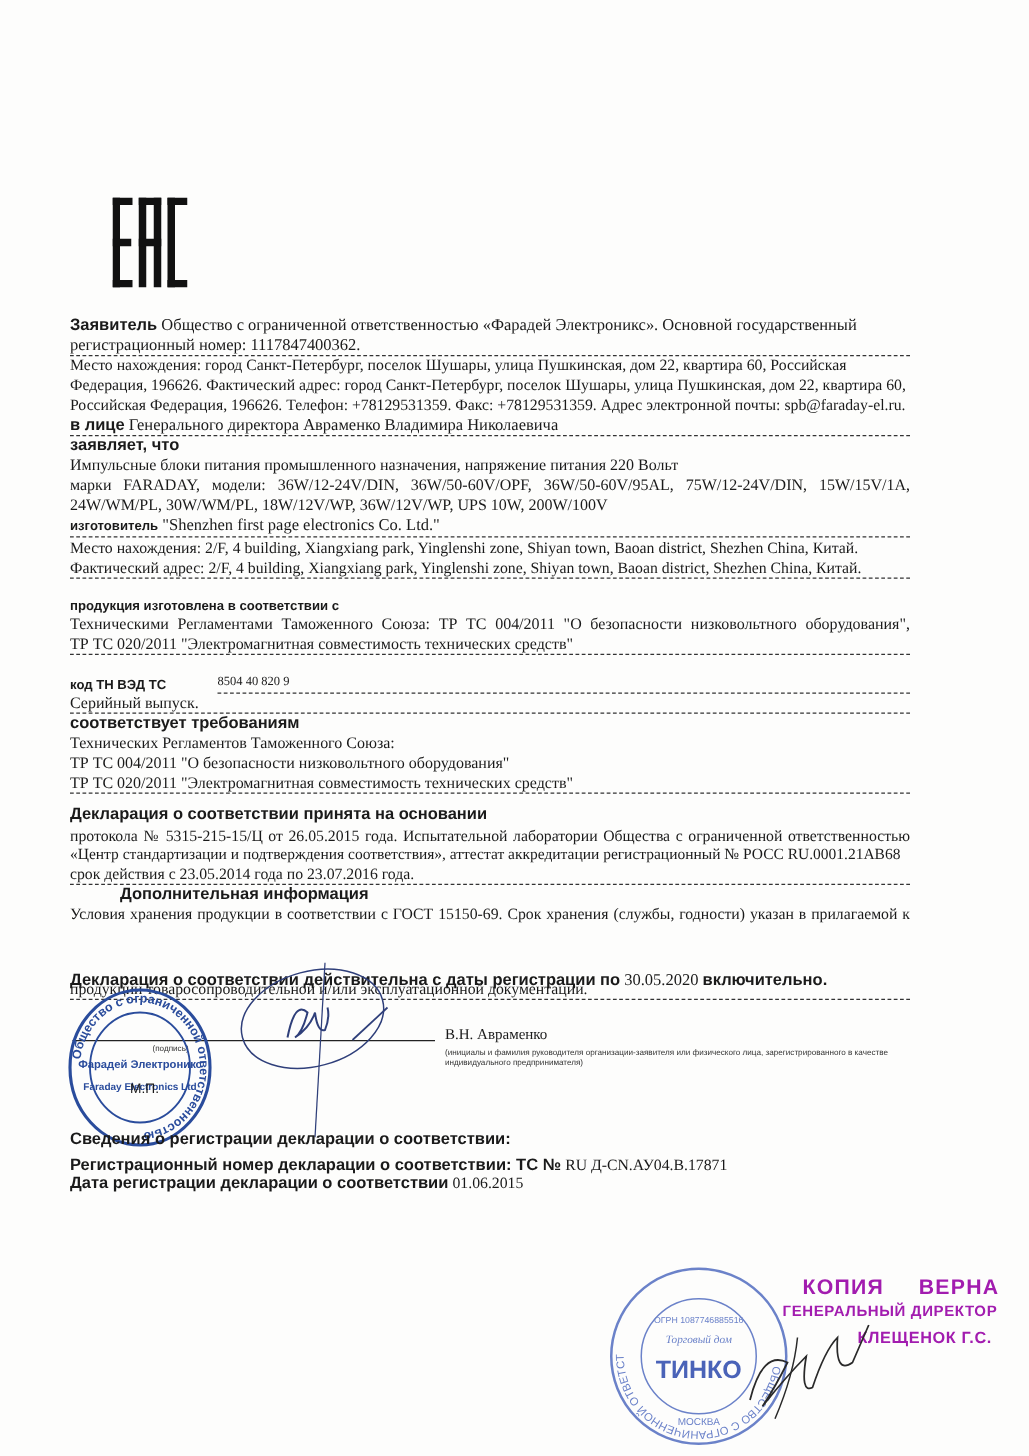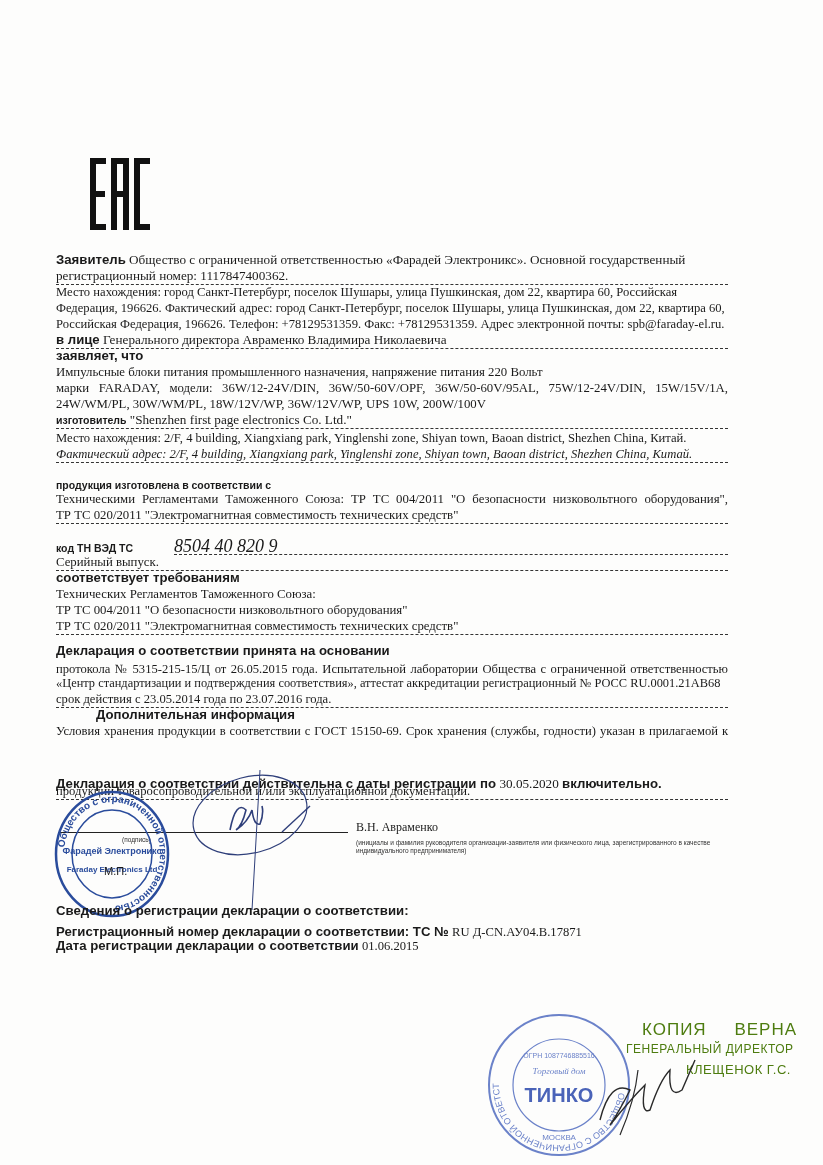--- a/index.html
+++ b/index.html
@@ -20,21 +20,21 @@
     #eac-logo { left: 90px; top: 158px; width: 60px; height: 72px; }
     #title { left: 180px; top: 166px; width: 420px; text-align: center;
       font-size: 19px; font-weight: bold; line-height: 23px; letter-spacing: 0.3px; }
 
     .blk { left: 56px; width: 672px; }
     .lbl { font-family: "Liberation Sans", sans-serif; font-weight: bold; font-size: 13.2px; }
     .lbl-s { font-family: "Liberation Sans", sans-serif; font-weight: bold; font-size: 10.5px; }
 
     .sigline { border-bottom: 1px solid #222; }
     .tiny { font-family: "Liberation Sans", sans-serif; font-size: 6.5px; color: #333; line-height: 8px; }
-    .copy-stamp { font-family: "Liberation Sans", sans-serif; font-weight: normal; color: #4d7c0f; }
+    .copy-stamp { font-family: "Liberation Sans", sans-serif; font-weight: bold; color: #a21caf; }
   </style>
 </head>
 <body>
 
 <svg id="eac-logo" class="abs" viewBox="0 0 60 72">
 
   <rect x="0" y="0" width="6" height="72" fill="#111"></rect>
   <rect x="0" y="0" width="16" height="6" fill="#111"></rect>
   <rect x="0" y="33" width="15" height="6" fill="#111"></rect>
   <rect x="0" y="66" width="16" height="6" fill="#111"></rect>
@@ -70,28 +70,28 @@
 <div class="abs line lbl" style="top:348px; left:56px;">заявляет, что</div>
 <div class="abs line" style="top:364px; left:56px; width:672px; font-size:12.8px;">Импульсные блоки питания промышленного назначения, напряжение питания 220 Вольт</div>
 <div class="abs line just" style="top:380px; left:56px; width:672px; font-size:12.8px;">марки FARADAY, модели: 36W/12-24V/DIN, 36W/50-60V/OPF, 36W/50-60V/95AL, 75W/12-24V/DIN, 15W/15V/1A,</div>
 <div class="abs line" style="top:396px; left:56px; width:672px; font-size:12.8px;">24W/WM/PL, 30W/WM/PL, 18W/12V/WP, 36W/12V/WP, UPS 10W, 200W/100V</div>
 
 <div class="abs line dash" style="top:412px; left:56px; width:672px;">
   <span class="lbl-s">изготовитель</span>
   <span>"Shenzhen first page electronics Co. Ltd."</span>
 </div>
 <div class="abs line" style="top:430px; left:56px; width:672px; font-size:12.6px;">Место нахождения: 2/F, 4 building, Xiangxiang park, Yinglenshi zone, Shiyan town, Baoan district, Shezhen China, Китай.</div>
-<div class="abs line dash" style="top:446px; left:56px; width:672px; font-size:12.6px;font-style:italic;">Фактический адрес: 2/F, 4 building, Xiangxiang park, Yinglenshi zone, Shiyan town, Baoan district, Shezhen China, Китай.</div>
+<div class="abs line dash" style="top:446px; left:56px; width:672px; font-size:12.6px;">Фактический адрес: 2/F, 4 building, Xiangxiang park, Yinglenshi zone, Shiyan town, Baoan district, Shezhen China, Китай.</div>
 
 <div class="abs line lbl-s" style="top:477px; left:56px;">продукция изготовлена в соответствии с</div>
 <div class="abs line just" style="top:491px; left:56px; width:672px; font-size:12.8px;">Техническими Регламентами Таможенного Союза: ТР ТС 004/2011 "О безопасности низковольтного оборудования",</div>
 <div class="abs line dash" style="top:507px; left:56px; width:672px; font-size:12.8px;">ТР ТС 020/2011 "Электромагнитная совместимость технических средств"</div>
 
 <div class="abs line lbl-s" style="top:540px; left:56px;">код ТН ВЭД ТС</div>
-<div class="abs line dash" style="top:538px; left:174px; width:554px; font-size:18px;font-style:italic;">8504 40 820 9</div>
+<div class="abs line dash" style="top:538px; left:174px; width:554px; font-size:10px;">8504 40 820 9</div>
 <div class="abs line dash" style="top:554px; left:56px; width:672px; font-size:12.8px;">Серийный выпуск.</div>
 
 <div class="abs line lbl" style="top:570px; left:56px;">соответствует требованиям</div>
 <div class="abs line" style="top:586px; left:56px; font-size:12.8px;">Технических Регламентов Таможенного Союза:</div>
 <div class="abs line" style="top:602px; left:56px; font-size:12.8px;">ТР ТС 004/2011 "О безопасности низковольтного оборудования"</div>
 <div class="abs line dash" style="top:618px; left:56px; width:672px; font-size:12.8px;">ТР ТС 020/2011 "Электромагнитная совместимость технических средств"</div>
 
 <div class="abs line lbl" style="top:643px; left:56px;">Декларация о соответствии принята на основании</div>
 <div class="abs line just" style="top:661px; left:56px; width:672px; font-size:12.6px;">протокола № 5315-215-15/Ц от 26.05.2015 года. Испытательной лаборатории Общества с ограниченной ответственностью</div>
 <div class="abs line" style="top:675px; left:56px; width:672px; font-size:12.4px;">«Центр стандартизации и подтверждения соответствия», аттестат аккредитации регистрационный № РОСС RU.0001.21АВ68</div>

